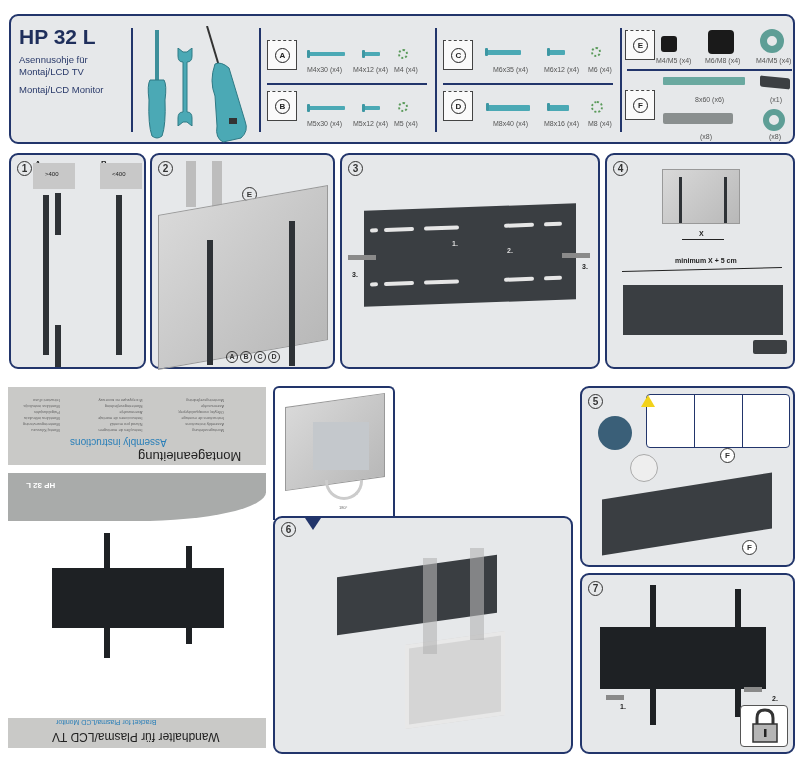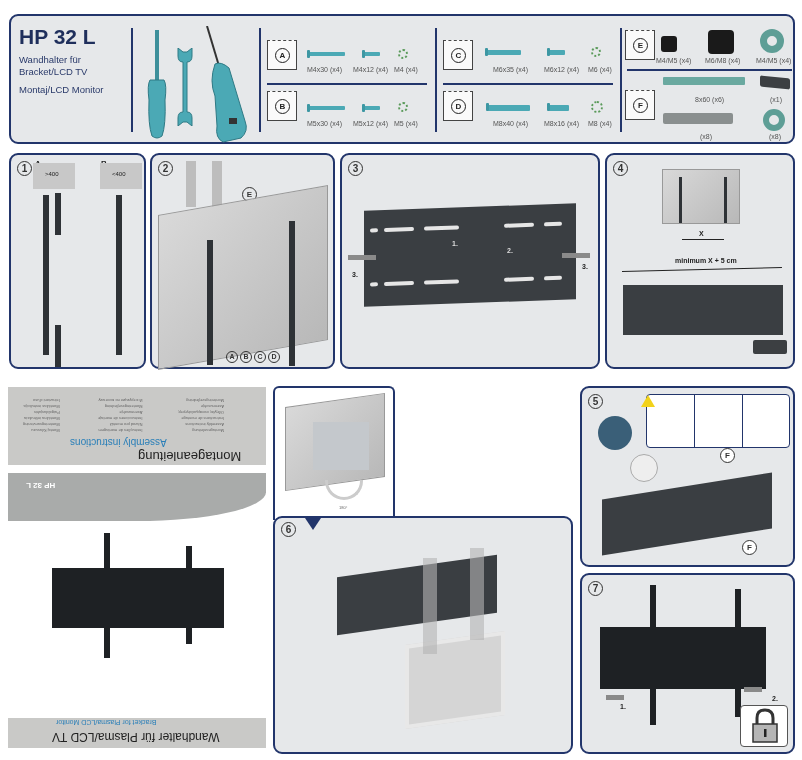--- a/index.html
+++ b/index.html
@@ -19,22 +19,22 @@
   .rail { position: absolute; width: 6px; background: #2e3236; }
   .wall-tv { position: absolute; background: linear-gradient(135deg, #d9d9d9, #b8b8b8); border: 1px solid #999; }
   .arrow-gray { position: absolute; height: 5px; background: #8a8a8a; }
   .cover-text { position: absolute; transform: rotate(180deg); white-space: nowrap; }
 </style>
 </head>
 <body>
 
 <div class="panel" style="left:9px;top:14px;width:786px;height:130px;">
   <div style="position:absolute;left:8px;top:9px;font-size:21px;font-weight:bold;color:#1f2f5c;">HP 32 L</div>
-  <div style="position:absolute;left:8px;top:38px;font-size:9.5px;color:#2a3a6a;">Wandhalter für</div>
-  <div style="position:absolute;left:8px;top:50px;font-size:9.5px;color:#2a3a6a;">Bracket/LCD TV</div>
+  <div style="position:absolute;left:8px;top:38px;font-size:9.5px;color:#2a3a6a;">Asennusohje für</div>
+  <div style="position:absolute;left:8px;top:50px;font-size:9.5px;color:#2a3a6a;">Montaj/LCD TV</div>
   <div style="position:absolute;left:8px;top:68px;font-size:9.5px;color:#2a3a6a;">Montaj/LCD Monitor</div>
 
   <div class="vsep" style="left:120px;top:12px;height:104px;"></div>
 
   <svg style="position:absolute;left:133px;top:14px;" width="26" height="110" viewBox="0 0 26 110">
     <rect x="11" y="0" width="4" height="50" fill="#3d8f9a"></rect>
     <path d="M6 50 Q3 55 5 70 Q4 95 8 106 Q13 110 18 106 Q22 95 21 70 Q23 55 20 50 Z" fill="#4ba9b5" stroke="#2f7a85"></path>
   </svg>
   <svg style="position:absolute;left:164px;top:32px;" width="20" height="78" viewBox="0 0 20 78">
     <path d="M3 0 L3 8 Q3 14 8 14 L8 64 Q3 64 3 70 L3 78 L8 74 L12 74 L17 78 L17 70 Q17 64 12 64 L12 14 Q17 14 17 8 L17 0 L12 4 L8 4 Z" fill="#4ba9b5" stroke="#2f7a85"></path>

